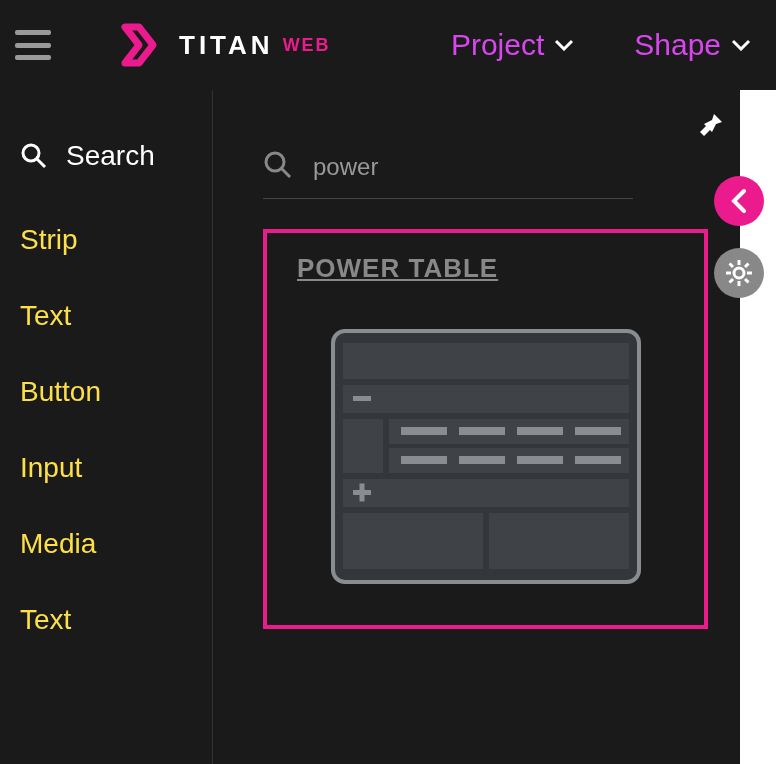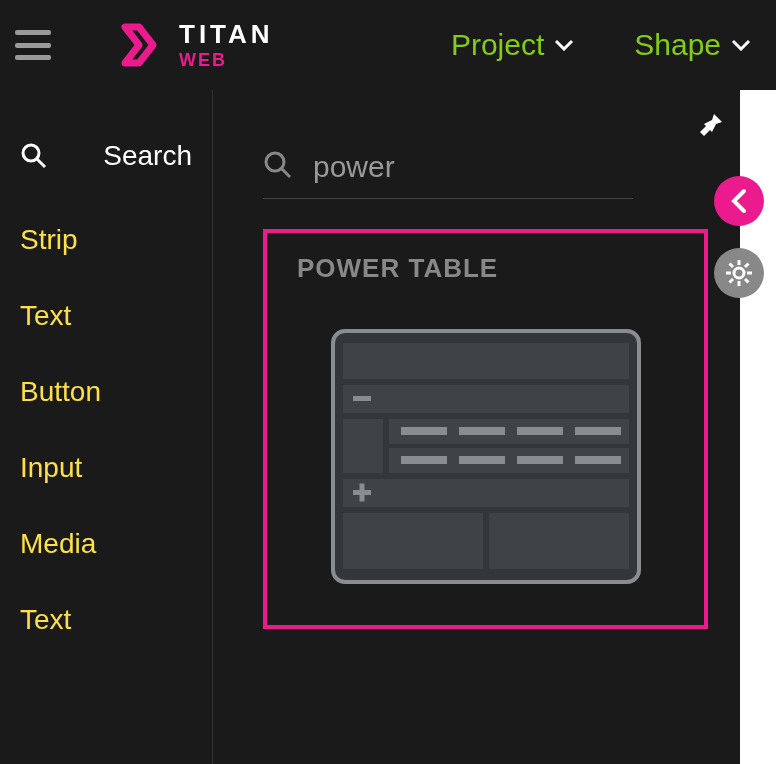--- a/index.html
+++ b/index.html
@@ -37,48 +37,49 @@
       border-radius: 2px;
     }
     .logo-wrap {
       display: flex;
       align-items: center;
       gap: 12px;
     }
     .logo-mark svg { display: block; }
     .logo-text {
       display: flex;
-      flex-direction: column;
+      flex-direction: row;
       line-height: 1;
     }
     .logo-title {
       font-size: 26px;
       font-weight: 700;
       letter-spacing: 4px;
       color: #fff;
     }
     .logo-sub {
       font-size: 18px;
       font-weight: 600;
       color: #ec1b8d;
       letter-spacing: 2px;
       margin-top: 4px;
+      margin-left: 9px;
     }
     .header-menu {
       display: flex;
       gap: 60px;
       margin-left: auto;
       margin-right: 10px;
     }
     .menu-item {
       display: flex;
       align-items: center;
       gap: 10px;
       font-size: 30px;
-      color: #84cc16;
+      color: #d946ef;
       cursor: pointer;
     }
     .chevron-down {
       width: 20px;
       height: 12px;
     }
 
     
     .main {
       display: flex;
@@ -91,21 +92,20 @@
       background: #1a1a1a;
       border-right: 1px solid #333;
       padding-top: 30px;
     }
     .sidebar-search {
       display: flex;
       align-items: center;
       gap: 18px;
       padding: 20px 20px 30px 20px;
       cursor: pointer;
-      justify-content: space-between;
     }
     .sidebar-search-label {
       font-size: 28px;
       color: #fff;
       font-weight: 400;
     }
     .search-icon-small svg { display: block; }
     .sidebar-items {
       display: flex;
       flex-direction: column;
@@ -138,21 +138,21 @@
       border-bottom: 1px solid #444;
       padding-bottom: 14px;
       width: 370px;
       margin-top: 30px;
     }
     .panel-search input {
       background: transparent;
       border: none;
       outline: none;
       color: #999;
-      font-size: 30px;
+      font-size: 24px;
       width: 100%;
       font-family: inherit;
     }
     .results-count {
       font-size: 24px;
       color: #888;
       font-weight: 600;
       margin-top: 30px;
     }
     .result-card {
@@ -161,20 +161,21 @@
       width: 445px;
       height: 400px;
       padding: 20px 30px;
       cursor: pointer;
     }
     .result-title {
       font-size: 26px;
       color: #888;
       font-weight: 600;
       letter-spacing: 1px;
+      text-decoration: underline;
     }
     .result-preview {
       margin-top: 45px;
       display: flex;
       justify-content: center;
     }
     .table-preview {
       width: 310px;
       height: 255px;
     }

